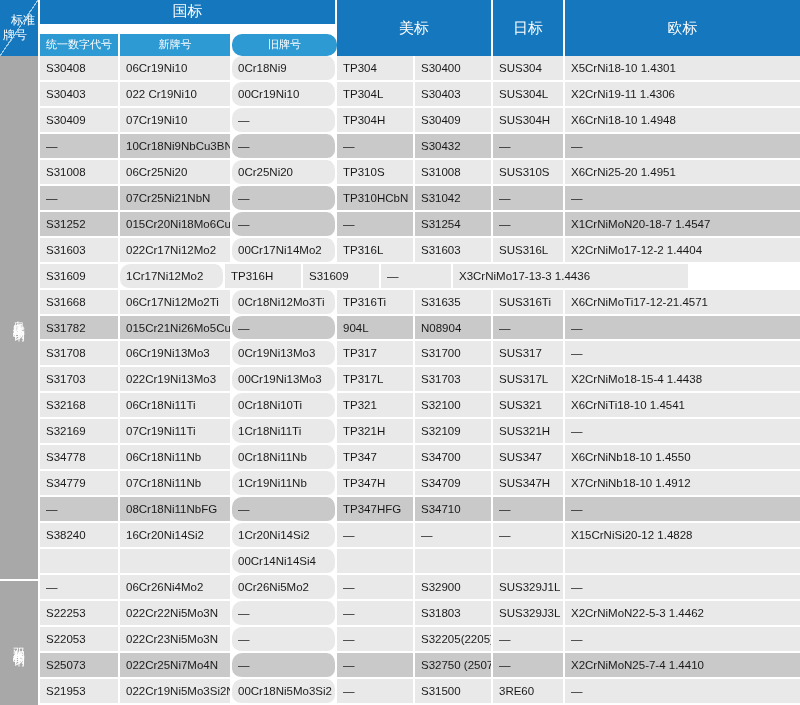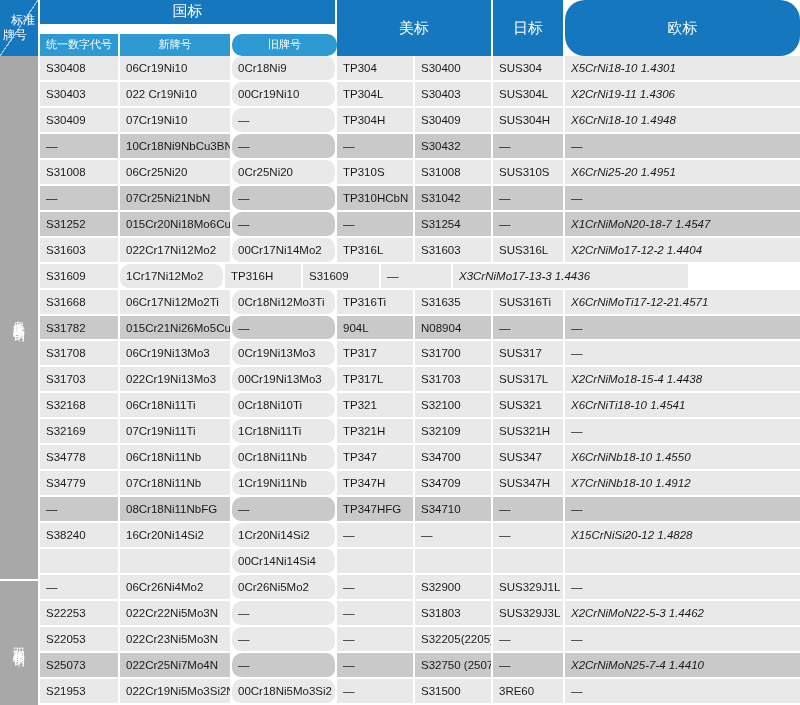--- a/index.html
+++ b/index.html
@@ -77,21 +77,21 @@
   .cell{
     display:flex;align-items:center;
     padding:0 6px;
     box-sizing:border-box;
     border-right:2px solid #ffffff;
     border-bottom:2px solid #ffffff;
     font-size:11.5px;
     white-space:nowrap;
     overflow:hidden;
   }
-  .cell:last-child{border-right:none;font-style:italic;}
+  .cell:last-child{border-right:none;}
   .c-lite{background:#e9e9e9;}
   .c-dark{background:#c9c9c9;}
   
   .w1{width:80px;flex:0 0 80px;}
   .w2{width:112px;flex:0 0 112px;}
   .w3{width:105px;flex:0 0 105px;border-radius:10px;}
   .w4{width:78px;flex:0 0 78px;}
   .w5{width:78px;flex:0 0 78px;}
   .w6{width:72px;flex:0 0 72px;}
   .w7{width:235px;flex:0 0 235px;}
@@ -111,21 +111,21 @@
       <div class="g-top">国标</div>
       <div class="g-bot">
         <div class="hdr-sub w1">统一数字代号</div>
         <div class="hdr-sub w2">新牌号</div>
         <div class="hdr-sub w3" style="border-right:none;">旧牌号</div>
       </div>
     </div>
 
     <div class="hdr-cell hdr-simple w4" style="width:156px;flex:0 0 156px;">美标</div>
     <div class="hdr-cell hdr-simple w6">日标</div>
-    <div class="hdr-cell hdr-simple w7" style="border-right:none;border-radius:20px;">欧标</div>
+    <div class="hdr-cell hdr-simple w7" style="border-right:none;">欧标</div>
   </div>
 
   <div class="body">
     <div class="cat-col">
       <div class="cat" style="flex:21 1 0;">奥氏体不锈钢</div>
       <div class="cat" style="flex:5 1 0;">双相不锈钢</div>
     </div>
     <div class="grid" id="grid">
         <div class="row">
           <div class="cell w1 c-lite">S30408</div>

